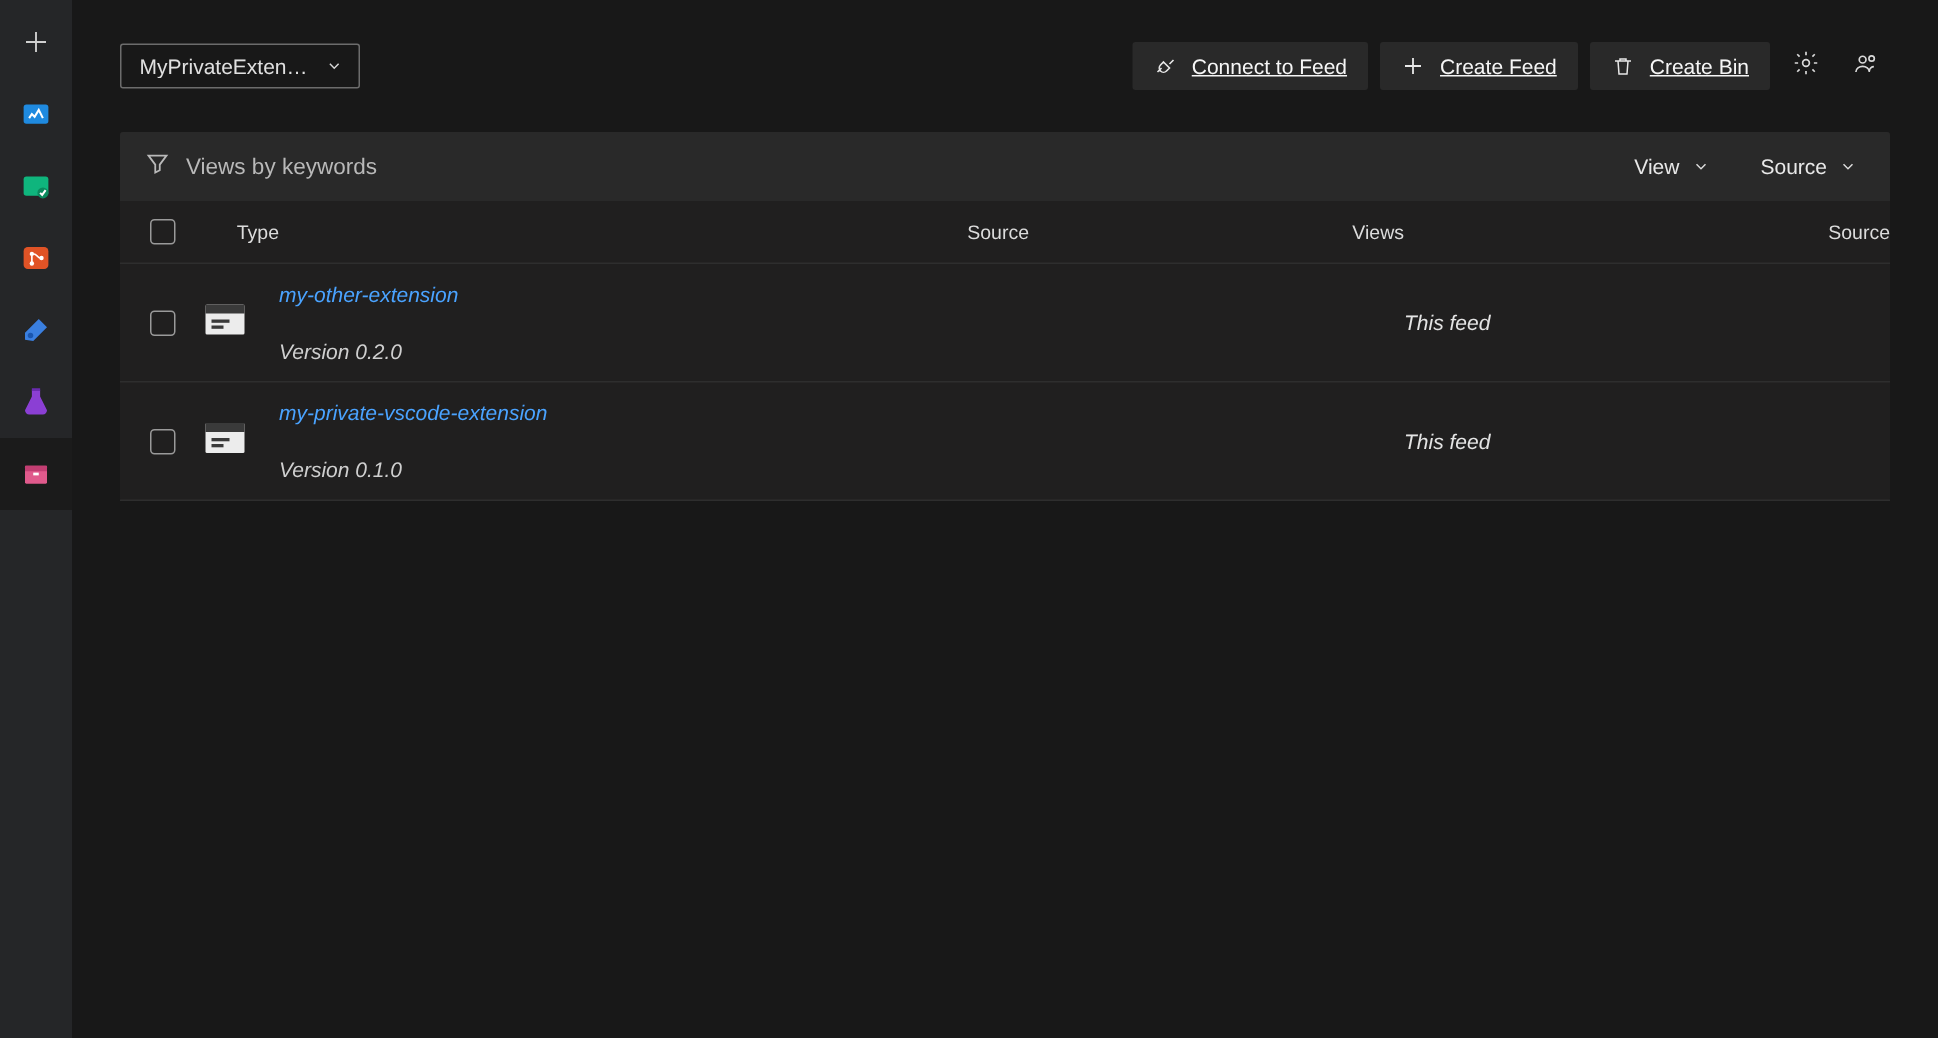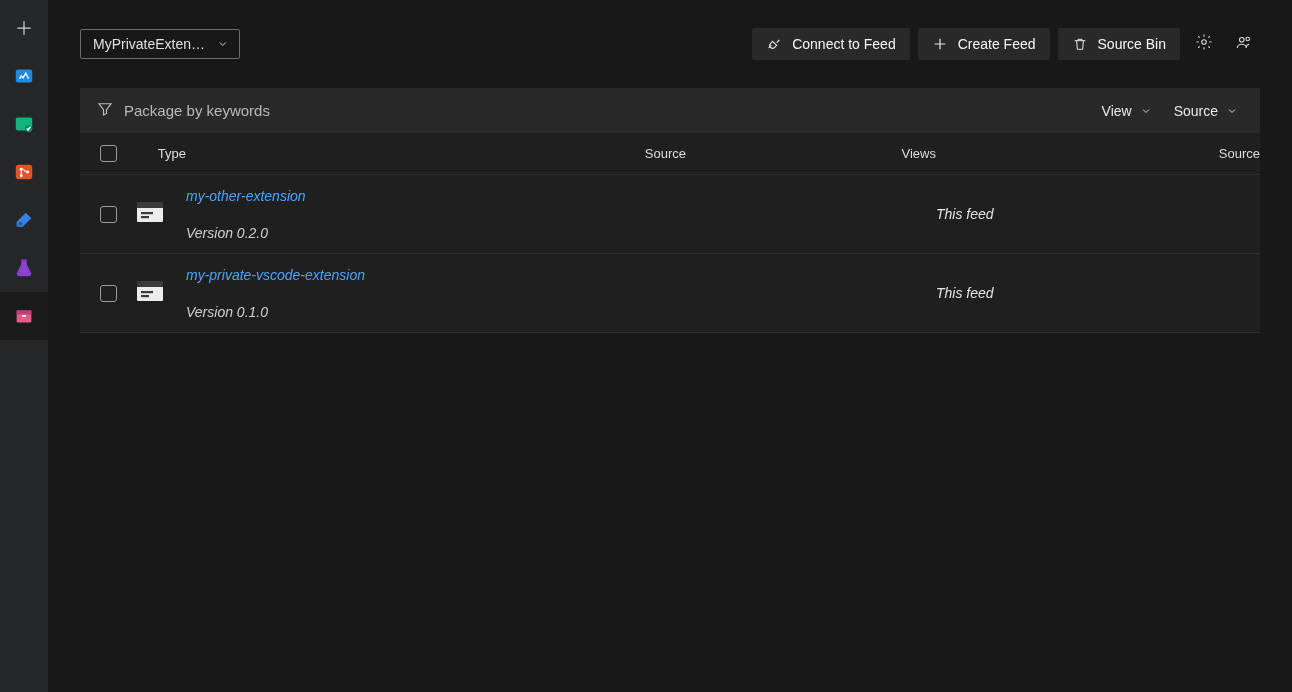--- a/index.html
+++ b/index.html
@@ -13,29 +13,29 @@
   .side-icon { width: 24px; height: 24px; display: flex; align-items: center; justify-content: center; }
 
   
   .main { flex: 1; background: #181818; padding: 28px 32px 0 32px; position: relative; }
 
   
   .toolbar { display: flex; align-items: center; justify-content: space-between; margin-bottom: 28px; }
   .feed-select { display: flex; align-items: center; gap: 8px; border: 1px solid #6c6c6c; padding: 6px 10px 6px 12px; border-radius: 2px; cursor: pointer; max-width: 160px; font-size: 14px; }
   .feed-select .label { white-space: nowrap; overflow: hidden; text-overflow: ellipsis; }
   .toolbar-right { display: flex; align-items: center; gap: 8px; }
-  .btn { display: flex; align-items: center; gap: 10px; background: #292929; padding: 8px 14px; border-radius: 2px; cursor: pointer; font-size: 14px; color: #f6f6f6; }
+  .btn { display: flex; align-items: center; gap: 10px; background: #292929; padding: 8px 14px; border-radius: 2px; cursor: pointer; font-size: 14px; color: #f6f6f6; text-decoration: underline; }
   .btn .icon { width: 16px; height: 16px; display: flex; align-items: center; justify-content: center; }
   .icon-btn { width: 32px; height: 32px; display: flex; align-items: center; justify-content: center; cursor: pointer; border-radius: 2px; }
 
   
   .panel { background: #201f1f; border-radius: 2px; }
   .filter-bar { display: flex; align-items: center; justify-content: space-between; padding: 12px 22px 12px 16px; background: #292929; border-radius: 2px 2px 0 0; }
   .filter-left { display: flex; align-items: center; gap: 10px; color: #b9b9b9; font-size: 15px; }
-  .filter-right { display: flex; align-items: flex-end; gap: 22px; }
+  .filter-right { display: flex; align-items: flex-end; gap: 34px; }
   .dd { display: flex; align-items: center; gap: 8px; font-size: 14px; cursor: pointer; color: #e8e8e8; }
 
   
   .thead { display: grid; grid-template-columns: 56px 50px 500px 250px 1fr; align-items: center; padding: 12px 0; font-size: 13px; color: #dcdcdc; border-bottom: 1px solid #2e2e2e; }
   .thead .th { padding-left: 0; text-align: right; }
   .row { display: grid; grid-template-columns: 56px 50px 500px 250px 1fr; align-items: center; padding: 12px 0; border-bottom: 1px solid #2e2e2e; font-style: italic; }
   .cell-check { display: flex; justify-content: center; }
   .checkbox { width: 17px; height: 17px; border: 1px solid #9a9a9a; border-radius: 3px; cursor: pointer; }
   .pkg-type-icon { width: 28px; height: 22px; }
   .pkg-name { color: #4aa3ff; font-size: 14px; cursor: pointer; text-decoration: none; }
@@ -140,21 +140,21 @@
               </svg>
           </span>
           <span>Create Feed</span>
         </div>
         <div class="btn">
           <span class="icon">
             <svg viewBox="0 0 24 24" width="16" height="16" stroke="#e8e8e8" stroke-width="1.5" fill="none">
                 <path d="M4 7h16M9 7V5h6v2M7 7l1 13h8l1-13"></path>
               </svg>
           </span>
-          <span>Source Bin</span>
+          <span>Create Bin</span>
         </div>
         <div class="icon-btn">
           <span>
             <svg viewBox="0 0 24 24" width="18" height="18" stroke="#d8d8d8" stroke-width="1.5" fill="none">
                 <circle cx="12" cy="12" r="3"></circle>
                 <path d="M12 2v3M12 19v3M4.2 4.2l2.1 2.1M17.7 17.7l2.1 2.1M2 12h3M19 12h3M4.2 19.8l2.1-2.1M17.7 6.3l2.1-2.1"></path>
               </svg>
           </span>
         </div>
         <div class="icon-btn">
@@ -171,21 +171,21 @@
     </div>
 
     <div class="panel">
       <div class="filter-bar">
         <div class="filter-left">
           <span>
             <svg viewBox="0 0 24 24" width="18" height="18" stroke="#b9b9b9" stroke-width="1.6" fill="none">
                 <path d="M4 5h16l-6 8v5l-4 2v-7L4 5z"></path>
               </svg>
           </span>
-          <span>Package by keywords</span>
+          <span>Views by keywords</span>
         </div>
         <div class="filter-right">
           <div class="dd">
             <span>View</span>
             <svg class="chev" viewBox="0 0 24 24" width="14" height="14" stroke="#d8d8d8" stroke-width="2" fill="none">
                 <path d="M6 9l6 6 6-6"></path>
               </svg>
           </div>
           <div class="dd">
             <span>Source</span>

